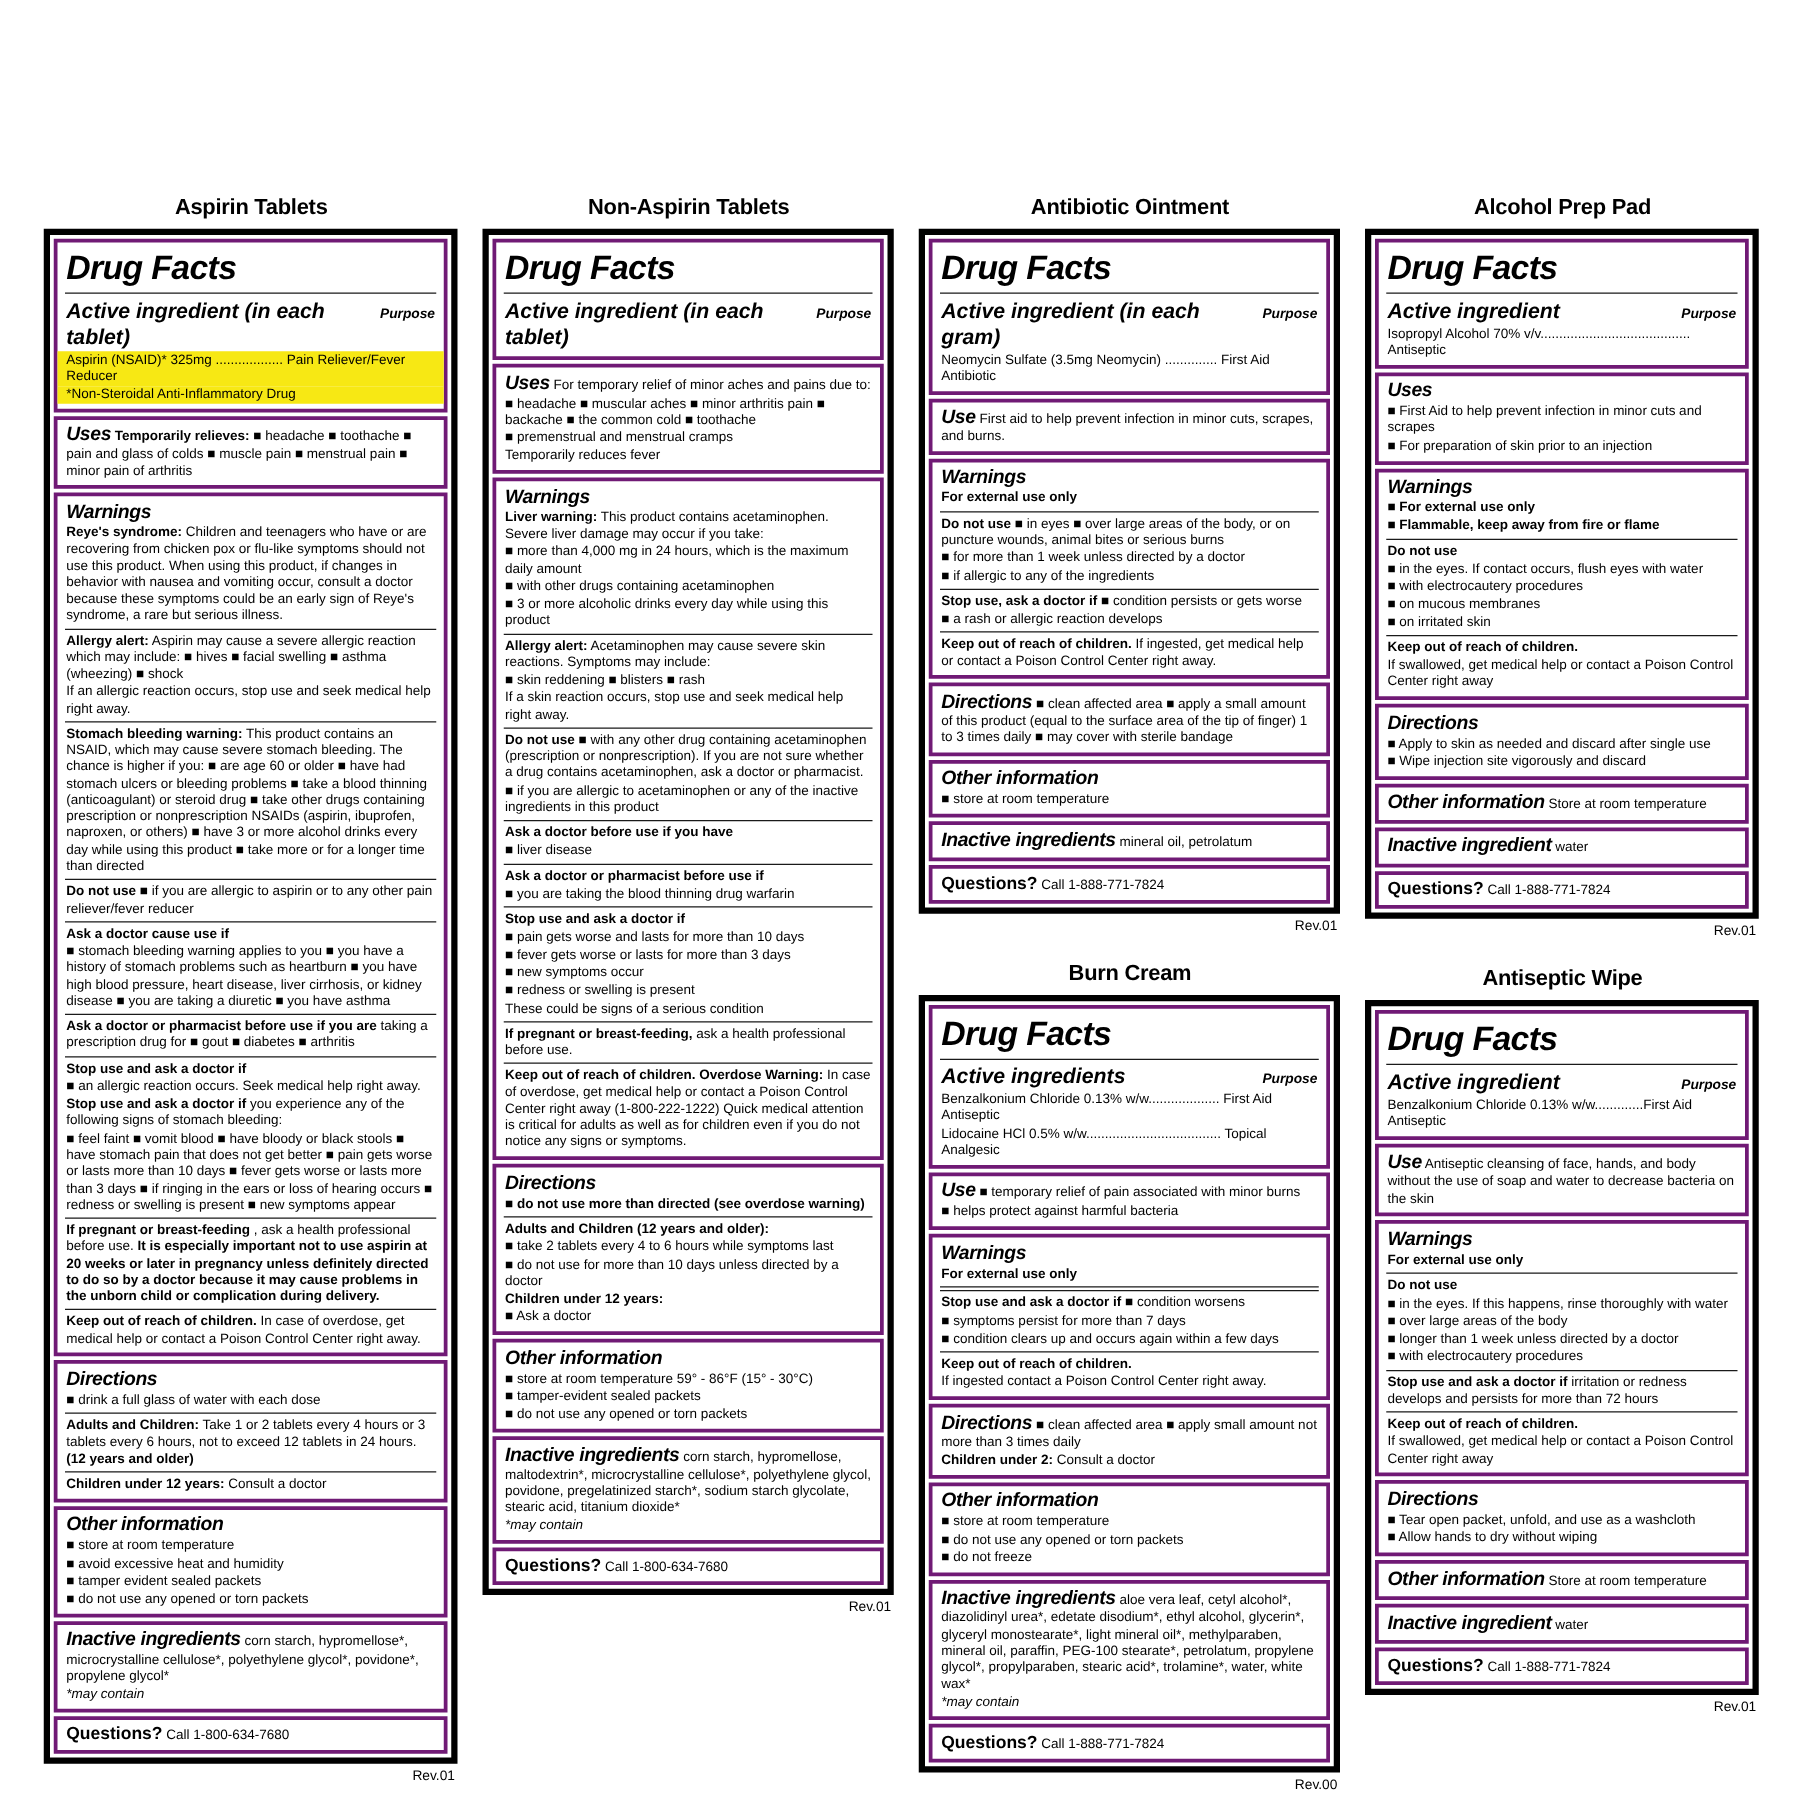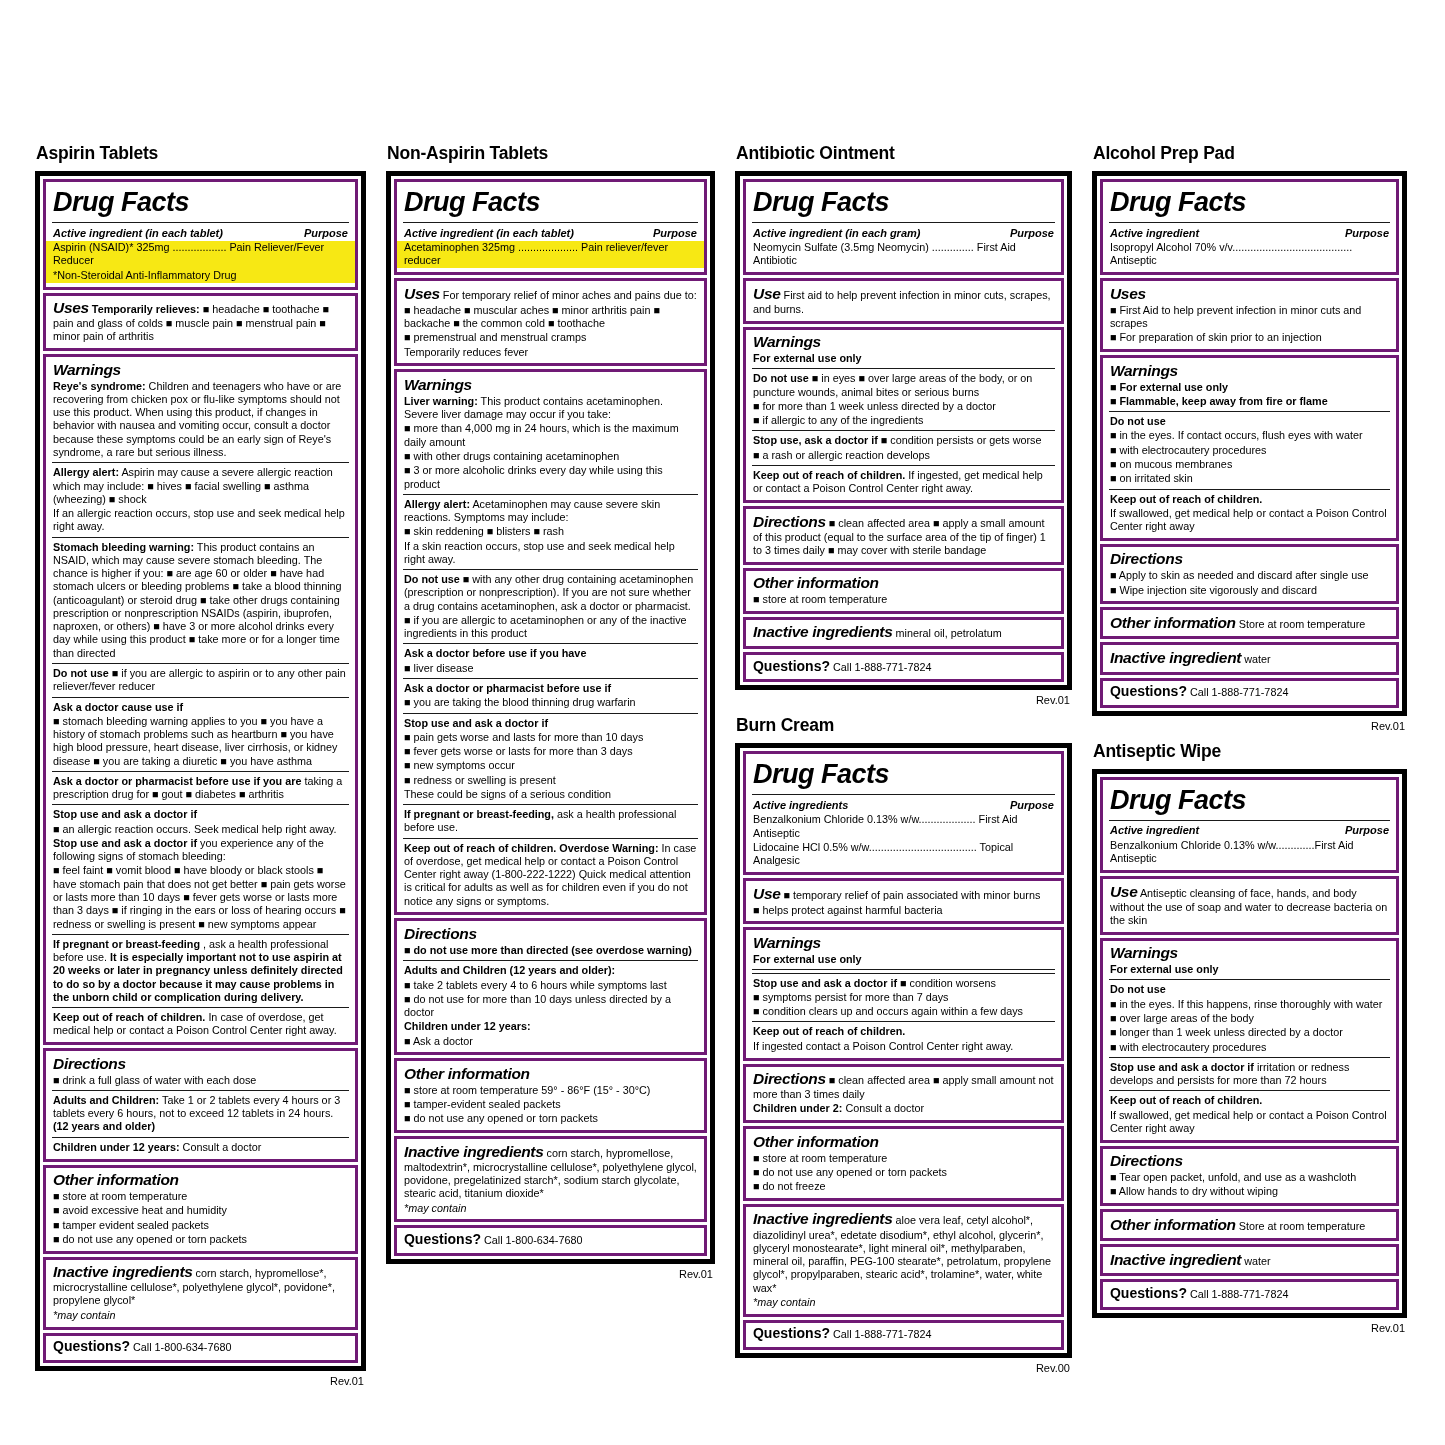--- a/index.html
+++ b/index.html
@@ -6,32 +6,32 @@
   body{font-family:"Liberation Sans","DejaVu Sans",sans-serif;color:#000;}
   .page{width:1445px;height:1445px;background:#fff;overflow:hidden;position:relative;}
   .columns{display:flex;gap:20px;padding:143px 38px 0 35px;align-items:flex-start;}
   .col{display:flex;flex-direction:column;}
   .col1{width:333px;}
   .col2{width:331px;}
   .col3{width:339px;}
   .col4{width:317px;}
   .panel{display:block;}
   .panel + .panel{margin-top:9px;}
-  .heading{font-size:17.5px;font-weight:700;margin:0 0 7px 1px;letter-spacing:-0.2px;}
+  .heading{font-size:17.5px;font-weight:700;margin:12px 0 7px 1px;letter-spacing:-0.2px;text-align:center;}
   .label{border:5px solid #000;background:#fff;padding:3px;}
   .box{border:3px solid #701a75;padding:2px 0 4px;}
   .box + .box{margin-top:3px;}
   .row{padding:0.5px 7px;font-size:10.8px;line-height:1.23;}
   .row .b{font-weight:700;}
   .row .h{font-weight:700;font-style:italic;font-size:15.5px;letter-spacing:-0.3px;}
   .row.title{padding-top:2px;}
   .row.title .h{font-size:27px;letter-spacing:-0.5px;}
   .row .q{font-weight:700;font-size:14px;}
   .row.aihead{display:flex;justify-content:space-between;align-items:baseline;padding-top:1px;}
-  .row.aihead .b{font-style:italic;font-size:11px;}
+  .row.aihead .b{font-style:italic;font-size:17px;}
   .row.aihead .r{font-style:italic;font-weight:700;font-size:11px;}
   .row.hl{background:var(--hl,#f7e814);}
   .row.it .t{font-style:italic;}
   .sep{border-top:1.5px solid #1a1a1a;margin:2.5px 6px;}
   .rev{text-align:right;font-size:11px;margin-top:4px;padding-right:2px;}
 </style>
 </head>
 <body>
 
 <div class="page">
@@ -110,21 +110,20 @@
       <section class="panel">
         <h2 class="heading">Non-Aspirin Tablets</h2>
         <div class="label">
           <div class="box">
               <div class="row title"><span class="h">Drug Facts</span> </div>
               <div class="sep"></div>
               <div class="row aihead">
                 <span class="b">Active ingredient (in each tablet)</span> 
                 <span class="r">Purpose</span>
               </div>
-              <div class="row hl"><span class="t">Acetaminophen 325mg  .................... Pain reliever/fever reducer</span> </div>
             </div>
           <div class="box">
               <div class="row"><span class="h">Uses</span> <span class="t">For temporary relief of minor aches and pains due to:</span> </div>
               <div class="row"><span class="t">■ headache     ■ muscular aches     ■ minor arthritis pain ■ backache     ■ the common cold     ■ toothache</span> </div>
               <div class="row"><span class="t">■ premenstrual and menstrual cramps</span> </div>
               <div class="row"><span class="t">Temporarily reduces fever</span> </div>
             </div>
           <div class="box">
               <div class="row"><span class="h">Warnings</span> </div>
               <div class="row"><span class="b">Liver warning:</span> <span class="t">This product contains acetaminophen. Severe liver damage may occur if you take:</span> </div>

